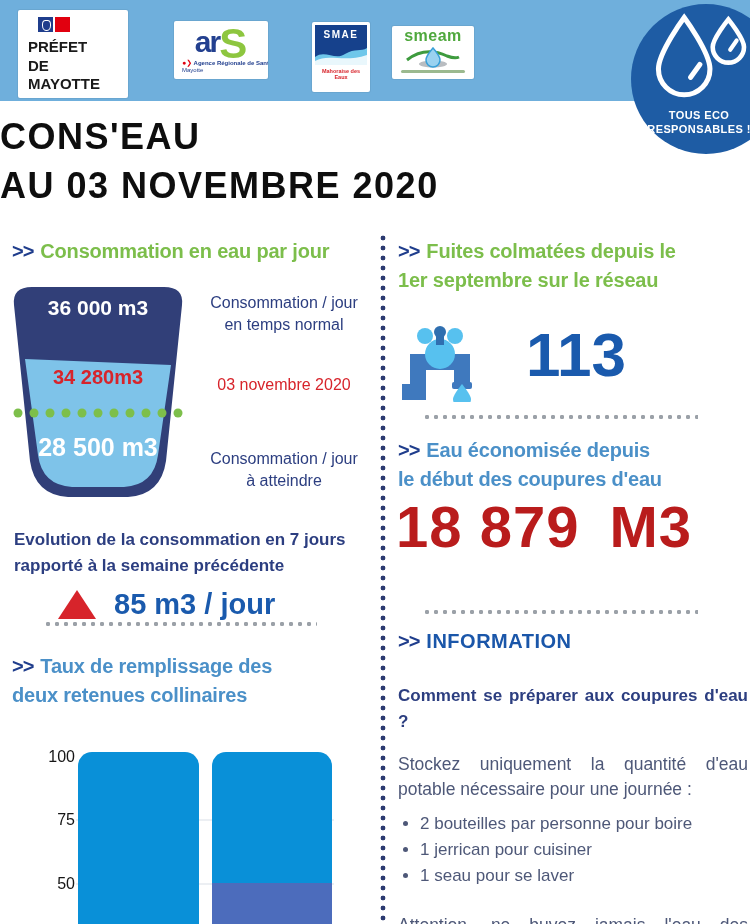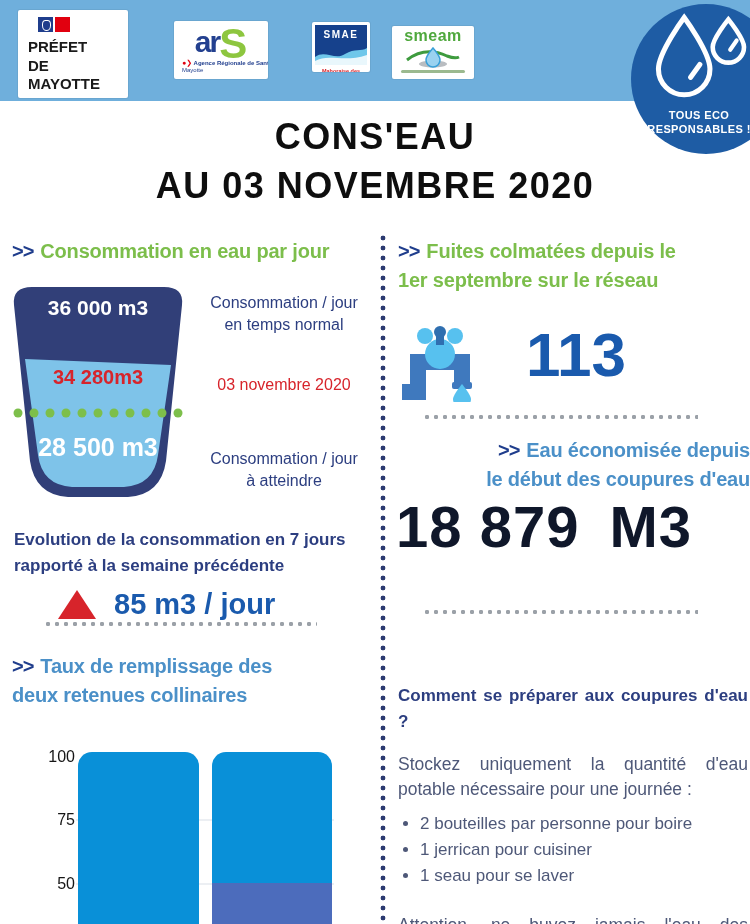--- a/index.html
+++ b/index.html
@@ -22,39 +22,39 @@
   .motto { margin-top:6px; margin-left:2px; font-family:"Liberation Serif","DejaVu Serif",serif; font-style:italic; font-size:8.5px; color:#3a3a3a; line-height:1.5; }
 
   #ars-card { left:174px; top:21px; width:94px; height:58px; padding:2px 4px; }
   .ars-row { display:flex; align-items:flex-start; justify-content:center; line-height:1; }
   .ars-ar { font-size:30px; font-weight:700; color:#23408F; letter-spacing:-2px; margin-top:4px; }
   .ars-s  { font-size:42px; font-weight:700; color:#8DC63F; margin-left:0px; }
   .ars-agency { font-size:6px; color:#23408F; font-weight:700; margin-top:-6px; margin-left:4px; white-space:nowrap; }
   .ars-agency .red-arrow { color:#E1000F; font-size:7px; }
   .ars-region { font-size:6px; color:#23408F; margin-left:4px; }
 
-  #smae-card { left:312px; top:22px; width:58px; height:50px; padding:3px; }
+  #smae-card { left:312px; top:22px; width:58px; height:70px; padding:3px; }
   .smae-block { position:relative; width:52px; height:40px; background:#16418C; overflow:hidden; }
   .smae-name { display:block; text-align:center; color:#fff; font-size:10px; font-weight:700; letter-spacing:1.5px; margin-top:4px; }
   .smae-wave { position:absolute; left:0; bottom:0; width:52px; height:20px; }
   .smae-caption { display:block; text-align:center; color:#D7242B; font-size:5.5px; font-weight:700; margin-top:3px; }
 
   #smeam-card { left:392px; top:26px; width:82px; height:53px; padding:2px 4px; text-align:center; }
   .smeam-name { font-size:16px; font-weight:700; color:#4FA83D; letter-spacing:.5px; line-height:1; }
   .smeam-art { display:block; margin:0 auto; width:56px; height:24px; }
   .smeam-caption-bar { width:64px; height:3px; background:#9BB98F; margin:2px auto 0; border-radius:2px; }
 
   
   .badge { position:absolute; left:631px; top:4px; width:150px; height:150px; border-radius:50%; background:#1E5CA4; }
   .badge-droplets { position:absolute; left:16px; top:8px; width:102px; height:92px; }
   .badge-text { position:absolute; left:0; top:104px; width:136px; text-align:center; color:#fff; font-weight:700; }
   .badge-text div { font-size:11px; letter-spacing:.4px; line-height:1.3; }
 
   
-  .title-block { position:absolute; left:0; top:112px; width:750px; text-align:center; color:#0e0e0e; }
+  .title-block { position:absolute; left:0; top:112px; width:750px; color:#0e0e0e; }
   .title-line { font-size:36px; font-weight:700; letter-spacing:1.5px; line-height:49px; }
 
   
   .vdots { position:absolute; left:380px; top:233px; width:6px; height:691px;
     background-image:radial-gradient(circle at 3px 5px,#2B3A70 2.1px,transparent 2.7px);
     background-size:6px 10px; background-repeat:repeat-y; }
   .hdots { position:absolute; height:6px;
     background-image:radial-gradient(circle at 3px 3px,#9BA1A8 1.9px,transparent 2.5px);
     background-size:9px 6px; background-repeat:repeat-x; }
   #hdots-left { left:45px; top:621px; width:272px; }
@@ -63,21 +63,21 @@
 
   
   .sec-head { position:absolute; font-size:20px; font-weight:700; letter-spacing:-.2px; line-height:1.45; }
   .chev { color:#1F3D8C; margin-right:7px; letter-spacing:-1px; }
   .green-head { color:#7CBE4B; }
   .blue-head { color:#4B90C8; }
 
   #h-consumption { left:12px; top:237px; width:370px; }
   #h-reservoirs { left:12px; top:652px; width:370px; }
   #h-leaks { left:398px; top:237px; width:350px; }
-  #h-savings { left:398px; top:436px; width:352px;text-align:right; }
+  #h-savings { left:398px; top:436px; width:352px; }
 
   
   .glass-wrap { position:absolute; left:8px; top:283px; width:180px; height:226px; }
   .glass-value { position:absolute; width:100%; text-align:center; font-weight:700; }
   #gv-normal { top:13px; font-size:21px; color:#fff; }
   #gv-current { top:83px; font-size:20px; color:#D7242B; }
   #gv-target { top:150px; font-size:25px; color:#fff; }
 
   .glass-labels { position:absolute; left:188px; top:292px; width:192px; }
   .glabel { position:absolute; width:100%; text-align:center; font-size:16px; font-weight:400; line-height:1.4; }
@@ -102,21 +102,21 @@
   #bar-2 { left:212px; width:120px; height:172px; }
   #bar-2 .seg-blue { height:131px; background:#0990D8; }
   #bar-2 .seg-purple { height:41px; background:#4C6CBC; }
 
   
   .leak-row { position:absolute; left:400px; top:306px; width:340px; display:flex; align-items:center; }
   .faucet { width:88px; height:96px; }
   .leak-value { margin-left:38px; font-size:62px; font-weight:700; color:#1A5AAD; line-height:1; margin-top:2px; }
 
   
-  .savings-value { position:absolute; left:396px; top:498px; display:flex; gap:30px; font-size:58px; font-weight:700; color:#0f172a; letter-spacing:1px; line-height:1; }
+  .savings-value { position:absolute; left:396px; top:498px; display:flex; gap:30px; font-size:58px; font-weight:700; color:#b91c1c; letter-spacing:1px; line-height:1; }
 
   
   #h-info { position:absolute; left:398px; top:630px; font-size:20px; font-weight:700; }
   #h-info .info-word { color:#1A56A9; letter-spacing:.5px; }
   .question { position:absolute; left:398px; top:683px; width:350px; font-size:17px; font-weight:700; color:#2C3E80; line-height:1.55; text-align:justify; }
   .info-body { position:absolute; left:398px; top:752px; width:350px; color:#4E5878; font-size:17.5px; line-height:1.42; }
   .info-body p.intro { text-align:justify; }
   .info-body ul { margin:9px 0 0 22px; }
   .info-body li { font-size:17px; line-height:1.55; }
   .info-body p.warning { margin-top:23px; text-align:justify; text-align-last:justify; }
@@ -287,20 +287,23 @@
     <div>le début des coupures d'eau</div>
   </div>
 
   <div class="savings-value">
     <span>18 879</span>
     <span>M3</span>
   </div>
 
   <div class="hdots" id="hdots-right-2"></div>
 
+  <div id="h-info">
+    <span class="chev">&gt;&gt;</span><span class="info-word">INFORMATION</span>
+  </div>
 
   <div class="question">Comment se préparer aux coupures d'eau ?</div>
 
   <div class="info-body">
     <p class="intro">Stockez uniquement la quantité d'eau potable nécessaire pour une journée :</p>
     <ul>
       <li>2 bouteilles par personne pour boire</li>
       <li>1 jerrican pour cuisiner</li>
       <li>1 seau pour se laver</li>
     </ul>

